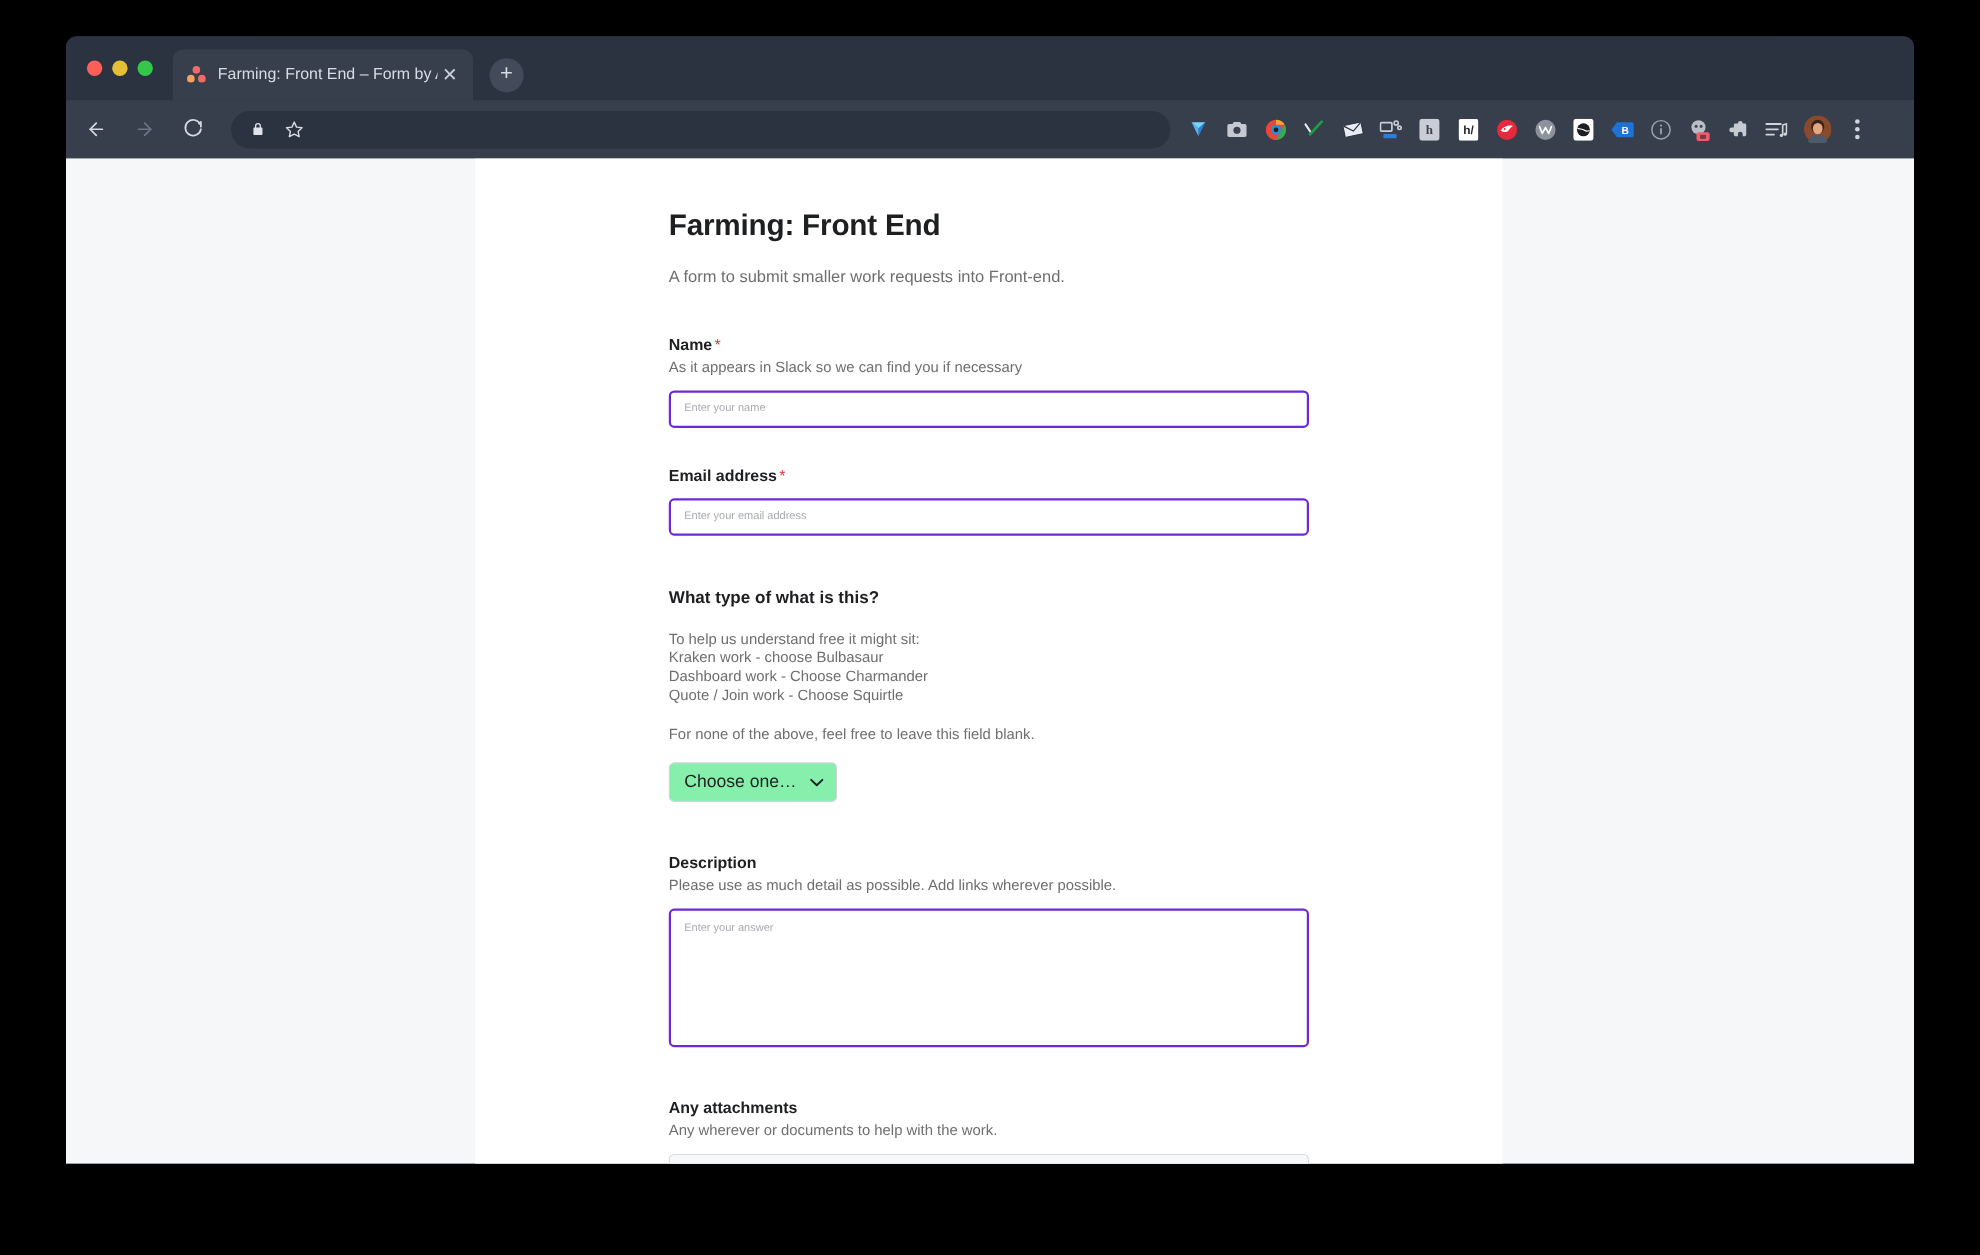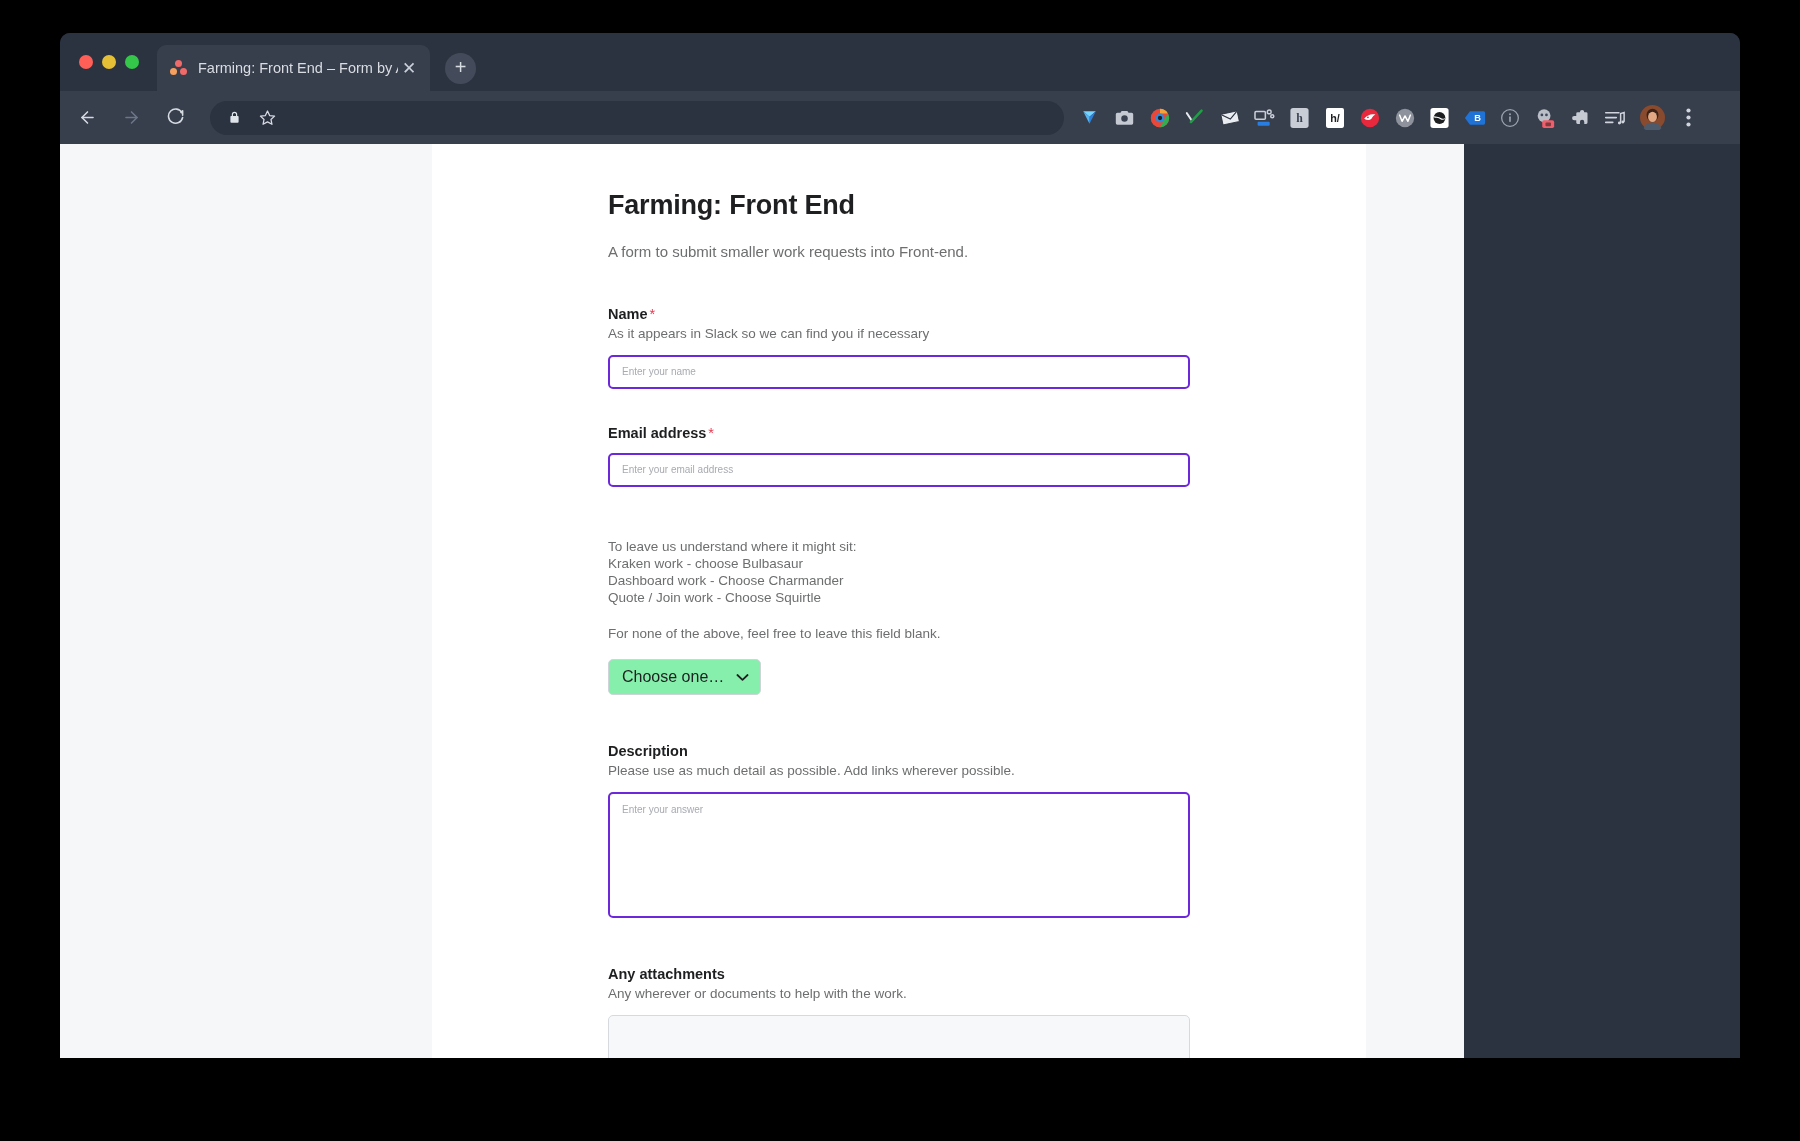--- a/index.html
+++ b/index.html
@@ -133,21 +133,21 @@
     margin: 0 1px;
     display: flex; align-items: center; justify-content: center;
     position: relative;
   }
   .ext svg, .ext .glyph { display: block; }
 
   
   #viewport {
     position: absolute;
     left: 0; top: 111px;
-    width: 1404px; height: 914px;
+    width: 1680px; height: 914px;
     background: #f6f7f9;
     overflow: hidden;
     padding-left: 48px;
   }
   #form-card {
     position: absolute;
     left: 372px; top: 0;
     width: 934px; min-height: 914px;
     background: #ffffff;
   }
@@ -468,22 +468,23 @@
         <div class="spacer-lg"></div>
 
         <div class="field">
           <p class="field-label"><span>Email address</span><span class="req">*</span></p>
           <input class="text-input" type="text" placeholder="Enter your email address" style="">
         </div>
 
         <div class="spacer-xl"></div>
 
         <div class="field">
+          <p id="type-question">What type of what is this?</p>
           <p class="field-help">
-            <span class="helpline">To leave us understand where it might sit:</span>
+            <span class="helpline">To help us understand free it might sit:</span>
             <span class="helpline">Kraken work - choose Bulbasaur</span>
             <span class="helpline">Dashboard work - Choose Charmander</span>
             <span class="helpline">Quote / Join work - Choose Squirtle</span>
           </p>
           <div class="help-gap"></div>
           <p class="field-help">For none of the above, feel free to leave this field blank.</p>
 
           <div id="select-wrap">
             <span id="select-label">Choose one…</span>
             <span id="select-chevron">

